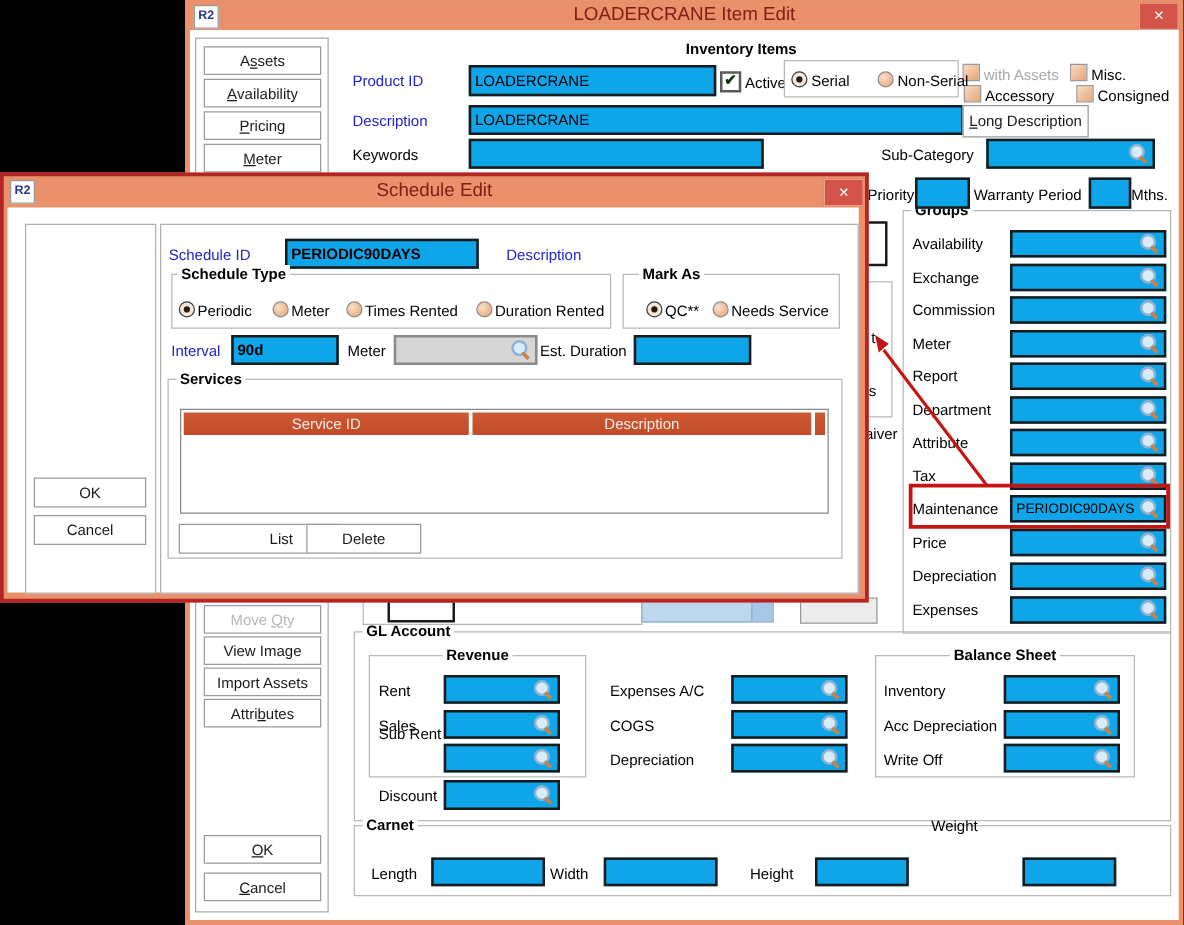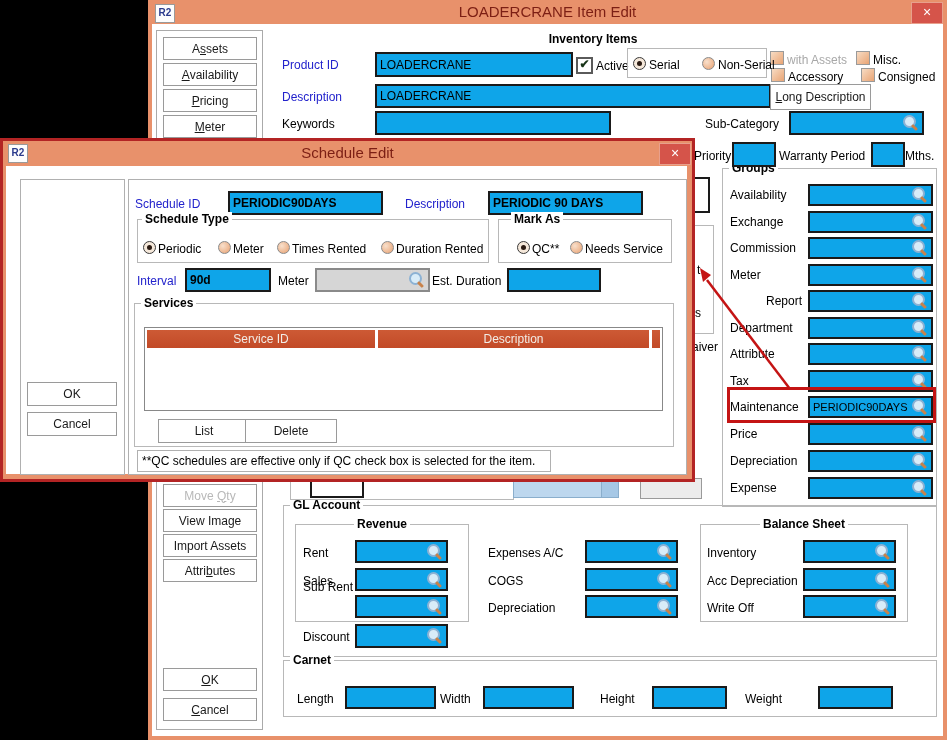--- a/index.html
+++ b/index.html
@@ -124,21 +124,21 @@
       <span class="mag"></span>
     </div>
   <div class="lbl" style="left:730px;top:241px;z-index:13;">Commission</div>
   <div class="inp" style="left:808px;top:237px;width:118px;height:18px;z-index:13;">
       <span class="mag"></span>
     </div>
   <div class="lbl" style="left:730px;top:268px;z-index:13;">Meter</div>
   <div class="inp" style="left:808px;top:264px;width:118px;height:18px;z-index:13;">
       <span class="mag"></span>
     </div>
-  <div class="lbl" style="left:730px;top:294px;z-index:13;margin-left:36px;">Report</div>
+  <div class="lbl" style="left:730px;top:294px;z-index:13;">Report</div>
   <div class="inp" style="left:808px;top:290px;width:118px;height:18px;z-index:13;">
       <span class="mag"></span>
     </div>
   <div class="lbl" style="left:730px;top:321px;z-index:13;">Department</div>
   <div class="inp" style="left:808px;top:317px;width:118px;height:18px;z-index:13;">
       <span class="mag"></span>
     </div>
   <div class="lbl" style="left:730px;top:347px;z-index:13;">Attribute</div>
   <div class="inp" style="left:808px;top:343px;width:118px;height:18px;z-index:13;">
       <span class="mag"></span>
@@ -153,21 +153,21 @@
       <span class="mag"></span>
     </div>
   <div class="lbl" style="left:730px;top:427px;z-index:13;">Price</div>
   <div class="inp" style="left:808px;top:423px;width:118px;height:18px;z-index:13;">
       <span class="mag"></span>
     </div>
   <div class="lbl" style="left:730px;top:454px;z-index:13;">Depreciation</div>
   <div class="inp" style="left:808px;top:450px;width:118px;height:18px;z-index:13;">
       <span class="mag"></span>
     </div>
-  <div class="lbl" style="left:730px;top:481px;z-index:13;">Expense</div>
+  <div class="lbl" style="left:730px;top:481px;z-index:13;">Expenses</div>
   <div class="inp" style="left:808px;top:477px;width:118px;height:18px;z-index:13;">
       <span class="mag"></span>
     </div>
 
   <div class="gb" style="left:283px;top:505px;width:652px;height:150px;z-index:12;">
     <div class="gbt" style="left:6px;">GL Account</div>
   </div>
   <div class="gb" style="left:295px;top:524px;width:172px;height:96px;z-index:13;">
     <div class="gbt" style="left:50%;transform:translateX(-50%);">Revenue</div>
   </div>
@@ -217,21 +217,21 @@
 
   <div class="gb" style="left:283px;top:660px;width:652px;height:55px;z-index:12;">
     <div class="gbt" style="left:6px;">Carnet</div>
   </div>
   <div class="lbl" style="left:297px;top:692px;z-index:13;">Length</div>
   <div class="inp" style="left:345px;top:686px;width:84px;height:19px;z-index:13;"></div>
   <div class="lbl" style="left:440px;top:692px;z-index:13;">Width</div>
   <div class="inp" style="left:483px;top:686px;width:84px;height:19px;z-index:13;"></div>
   <div class="lbl" style="left:600px;top:692px;z-index:13;">Height</div>
   <div class="inp" style="left:652px;top:686px;width:68px;height:19px;z-index:13;"></div>
-  <div class="lbl" style="left:745px;top:692px;z-index:13;">Weight</div>
+  <div class="lbl" style="left:745px;top:654px;z-index:13;">Weight</div>
   <div class="inp" style="left:818px;top:686px;width:68px;height:19px;z-index:13;"></div>
 
   <div class="abs" style="left:650px;top:177px;width:56px;height:32px;border:2px solid #1a1a1a;background:#fff;z-index:20;"></div>
   <div class="abs" style="left:600px;top:225px;width:112px;height:107px;border:1px solid #b8b8b8;background:#fff;z-index:20;"></div>
   <div class="lbl" style="left:697px;top:263px;z-index:21;">t</div>
   <div class="lbl" style="left:695px;top:306px;z-index:21;">s</div>
   <div class="lbl" style="left:692px;top:340px;z-index:21;">aiver</div>
   <div class="abs" style="left:290px;top:468px;width:222px;height:30px;border:1px solid #b8b8b8;background:#fff;z-index:20;"></div>
   <div class="abs" style="left:310px;top:480px;width:50px;height:14px;border:2px solid #1a1a1a;background:#fff;z-index:21;"></div>
   <div class="abs" style="left:513px;top:477px;width:104px;height:19px;background:#bdd7ee;border:1px solid #8aaecc;z-index:20;">
@@ -250,23 +250,20 @@
   <div class="abs" style="left:20px;top:179px;width:103px;height:294px;border:1px solid #b0b0b0;background:#fff;z-index:42;"></div>
   <div class="btn" style="left:27px;top:382px;width:88px;height:22px;z-index:43;">OK</div>
   <div class="btn" style="left:27px;top:412px;width:88px;height:22px;z-index:43;">Cancel</div>
 
   <div class="abs" style="left:128px;top:179px;width:557px;height:294px;border:1px solid #b0b0b0;background:#fff;z-index:42;"></div>
   <div class="lbl blu" style="left:135px;top:197px;z-index:43;">Schedule ID</div>
   <div class="inp b" style="left:228px;top:191px;width:148px;height:20px;z-index:43;">
       <span>PERIODIC90DAYS</span>
     </div>
   <div class="lbl blu" style="left:405px;top:197px;z-index:43;">Description</div>
-  <div class="inp b" style="left:488px;top:191px;width:148px;height:20px;z-index:43;">
-      <span>PERIODIC 90 DAYS</span>
-    </div>
 
   <div class="gb" style="left:137px;top:219px;width:350px;height:42px;z-index:43;">
     <div class="gbt" style="left:4px;">Schedule Type</div>
   </div>
   <div class="rad on" style="left:143px;top:241px;z-index:44;"></div>
   <div class="lbl" style="left:158px;top:242px;z-index:44;">Periodic</div>
   <div class="rad" style="left:218px;top:241px;z-index:44;"></div>
   <div class="lbl" style="left:233px;top:242px;z-index:44;">Meter</div>
   <div class="rad" style="left:277px;top:241px;z-index:44;"></div>
   <div class="lbl" style="left:292px;top:242px;z-index:44;">Times Rented</div>
@@ -293,23 +290,22 @@
   <div class="inp" style="left:507px;top:268px;width:87px;height:20px;z-index:43;"></div>
 
   <div class="gb" style="left:134px;top:303px;width:538px;height:142px;z-index:43;">
     <div class="gbt" style="left:6px;">Services</div>
   </div>
   <div class="abs" style="left:144px;top:327px;width:517px;height:82px;border:1px solid #888;background:#fff;z-index:44;">
     <div class="th" style="left:2px;width:228px;">Service ID</div>
     <div class="th" style="left:233px;width:271px;">Description</div>
     <div class="th" style="left:507px;width:8px;"></div>
   </div>
-  <div class="btn" style="left:158px;top:419px;width:90px;height:22px;z-index:44;">List</div>
+  <div class="btn" style="left:143px;top:419px;width:90px;height:22px;z-index:44;padding-left:36px;">List</div>
   <div class="btn" style="left:245px;top:419px;width:90px;height:22px;z-index:44;">Delete</div>
-  <div class="abs" style="left:137px;top:450px;width:408px;height:20px;border:1px solid #b0b0b0;background:#fff;line-height:20px;padding-left:4px;white-space:nowrap;z-index:44;">**QC schedules are effective only if QC check box is selected for the item.</div>
 
   <div class="hilite" style="left:727px;top:387px;width:203px;height:30px;z-index:50;"></div>
   <svg class="abs" style="left:0;top:0;z-index:51;pointer-events:none;" width="947" height="740">
     <line x1="790" y1="389" x2="707" y2="280" stroke="#c41414" stroke-width="2.5"></line>
     <polygon points="700,268 711,275 703,282" fill="#c41414"></polygon>
   </svg>
 
 </div>
 
 </body></html>

